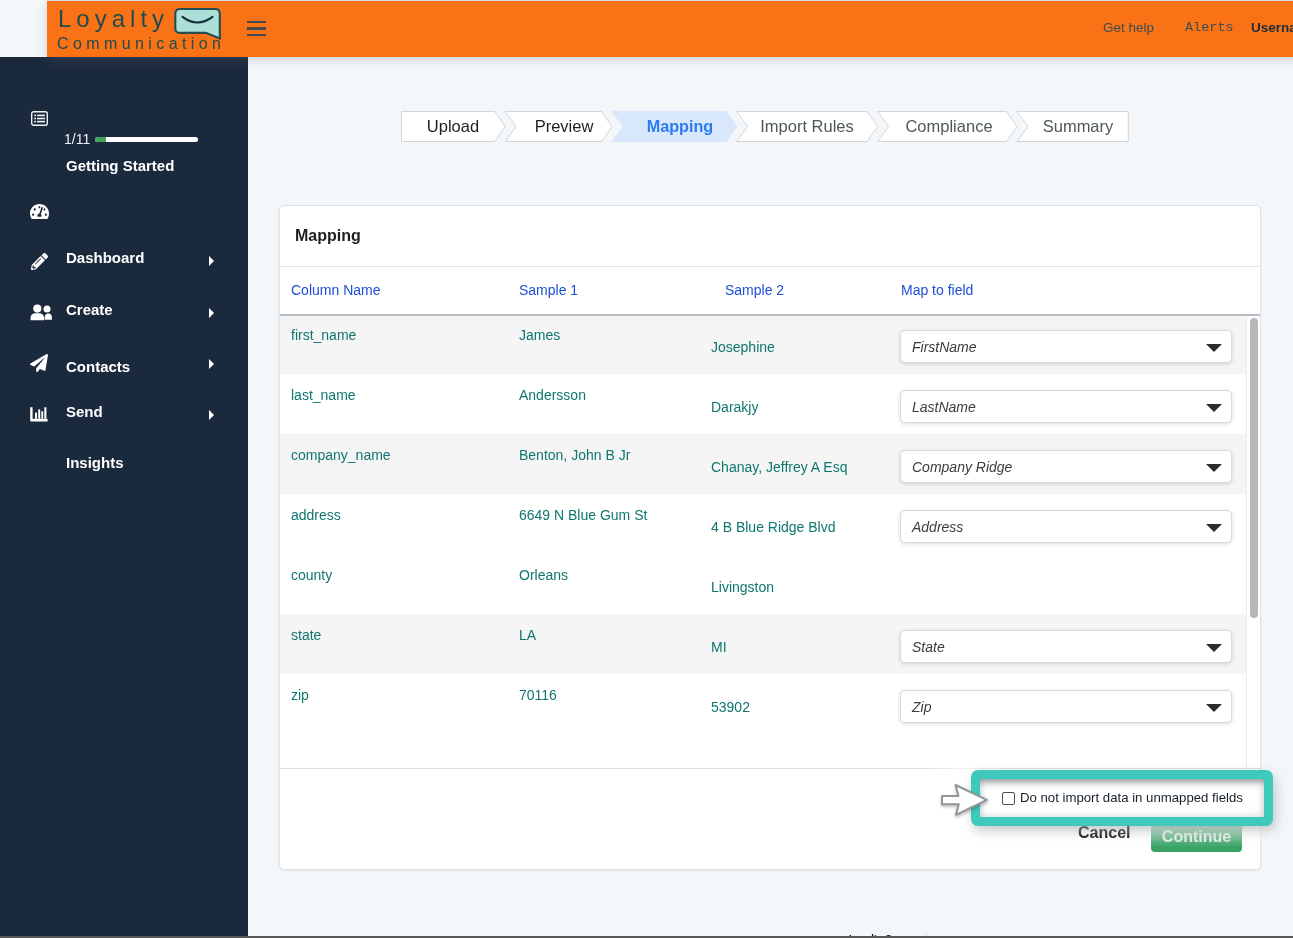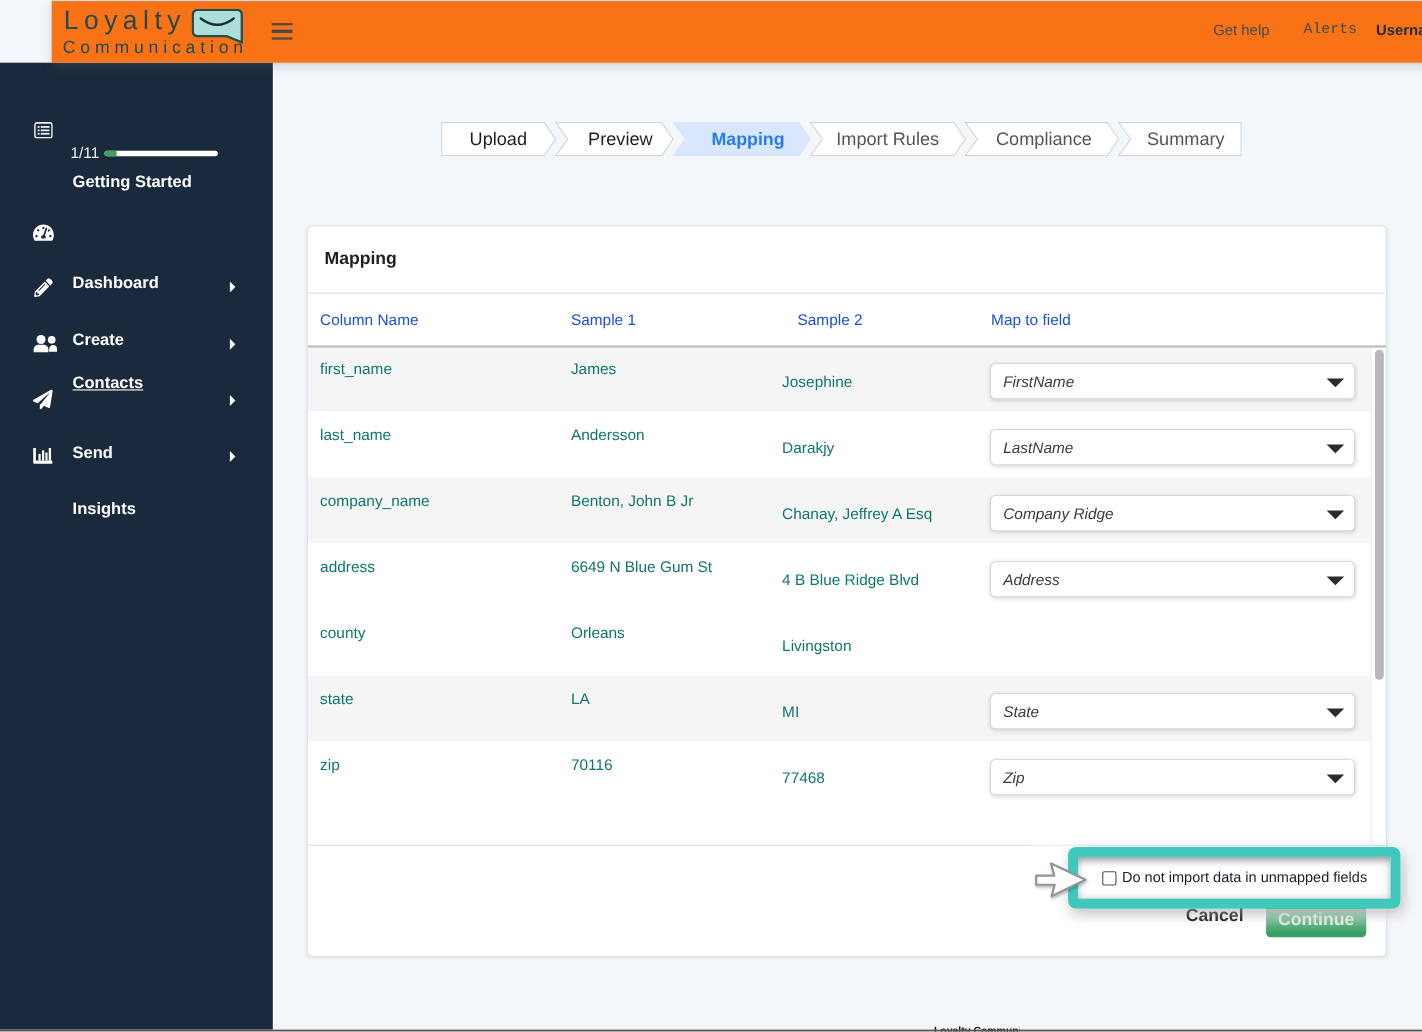--- a/index.html
+++ b/index.html
@@ -123,21 +123,21 @@
     <div class="caret-r" style="top:199px;"></div>
 
     <svg class="abs" style="left:30px; top:247px;" width="22" height="17" viewBox="0 0 22 17">
       <g fill="#fff">
         <circle cx="7.3" cy="4.6" r="4.1"></circle>
         <path d="M0.6,16.2 v-2.6 c0,-2.6 2.2,-4.3 4.6,-4.3 h4.2 c2.4,0 4.6,1.7 4.6,4.3 v2.6 z"></path>
         <circle cx="17" cy="4.9" r="3.5"></circle>
         <path d="M14.6,15.7 v-2.3 c0,-2.3 1.8,-3.8 3.9,-3.8 h0.2 c1.9,0 3.2,1.5 3.2,3.8 v2.3 z"></path>
       </g>
     </svg>
-    <div class="side-txt" style="top:236px;text-decoration:underline;">Contacts</div>
+    <div class="side-txt" style="top:254px;">Contacts</div>
     <div class="caret-r" style="top:250.5px;"></div>
 
     <svg class="abs" style="left:30px; top:297px;" width="18" height="18" viewBox="0 0 512 512">
       <path fill="#fff" d="M476 3.2L12.5 270.6c-18.1 10.4-15.8 35.6 2.2 43.2L121 358.4l287.3-253.2c5.5-4.9 13.3 2.6 8.6 8.3L176 407v80.5c0 23.6 28.5 32.9 42.5 15.8L282 426l124.6 52.2c14.2 6 30.4-2.9 33-18.2l72-432C515 7.8 493.3-6.8 476 3.2z"></path>
     </svg>
     <div class="side-txt" style="top:298.5px;">Send</div>
     <div class="caret-r" style="top:301.5px;"></div>
 
     <svg class="abs" style="left:30px; top:349.5px;" width="18" height="15" viewBox="0 0 18 15">
       <g fill="#fff">
@@ -221,21 +221,21 @@
           <span class="cell c1">state</span>
           <span class="cell c2">LA</span>
           <span class="cell c3">MI</span>
           <span class="sel">
             <span>State</span>
           </span>
         </div>
       <div class="row">
           <span class="cell c1">zip</span>
           <span class="cell c2">70116</span>
-          <span class="cell c3">77468</span>
+          <span class="cell c3">53902</span>
           <span class="sel">
             <span>Zip</span>
           </span>
         </div>
       <div style="position:absolute; left:966px; top:0; width:1px; height:454px; background:#ececec;"></div>
         <div id="sb-thumb"></div>
     </div>
     <div id="tbot-line"></div>
     <div id="cancel">Cancel</div>
     <div id="continue">Continue</div>

